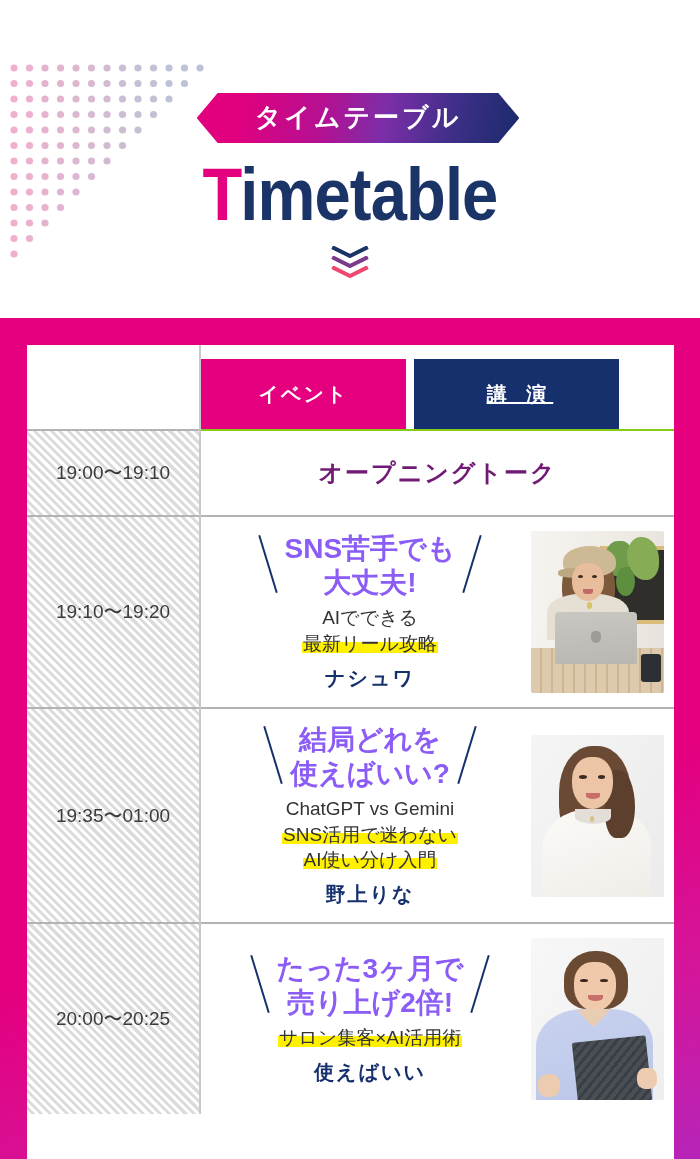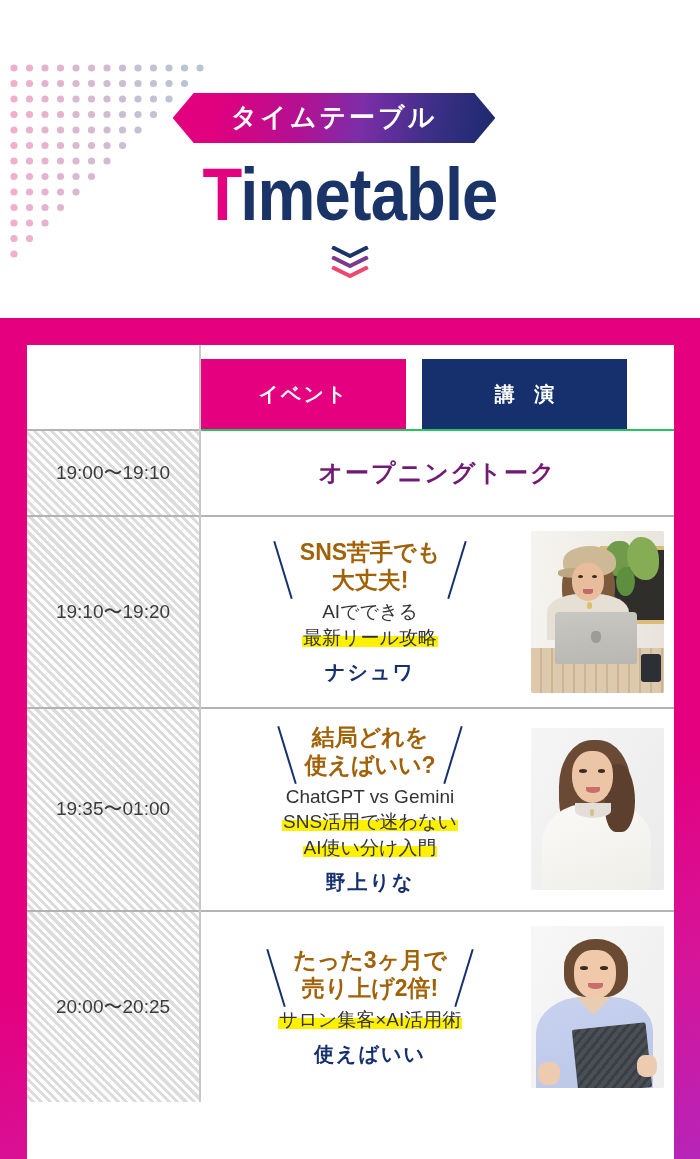--- a/index.html
+++ b/index.html
@@ -31,20 +31,21 @@
     width: 210px;
     height: 230px;
   }
 
   .banner-wrap {
     position: absolute;
     left: 0;
     top: 93px;
     width: 668px;
     text-align: center;
+    padding-left: 24px;
   }
   .banner {
     display: inline-block;
     position: relative;
     padding: 11px 58px 13px 58px;
     background: linear-gradient(100deg, #e4007f 0%, #e0007e 14%, #b21193 40%, #7c2ea8 58%, #3c2f87 80%, #1b2a6b 100%);
     clip-path: polygon(6.5% 0%, 93.5% 0%, 100% 50%, 93.5% 100%, 6.5% 100%, 0% 50%);
     color: #ffffff;
     font-size: 26px;
     font-weight: bold;
@@ -116,21 +117,21 @@
     height: 84px;
     vertical-align: bottom;
   }
   .head-time-cell {
     border-right: 2px solid #c9c9c9;
     background: #ffffff;
   }
   .head-tabs {
     padding: 0 !important;
     vertical-align: bottom;
-    border-bottom: 2px solid #22c55e;
+    border-bottom: 2px solid #84cc16;
   }
   .tabs {
     display: flex;
     align-items: flex-end;
     height: 84px;
   }
   .tab {
     height: 70px;
     line-height: 70px;
     text-align: center;
@@ -139,24 +140,25 @@
     font-weight: bold;
     letter-spacing: 2px;
     box-sizing: border-box;
   }
   .tab-event {
     width: 205px;
     background: #e4007f;
   }
   .tab-talk {
     width: 205px;
-    margin-left: 16px;
+    margin-left: 8px;
     background: #16306e;
     letter-spacing: 7px;
     padding-left: 7px;
+    text-decoration: underline;
   }
 
   .time-cell {
     background-color: #f3f3f3;
     background-image: repeating-linear-gradient(45deg,
       rgba(255,255,255,0.95) 0px,
       rgba(255,255,255,0.95) 3px,
       rgba(216,216,216,0.85) 3px,
       rgba(216,216,216,0.85) 6px);
     border-right: 2px solid #c9c9c9;
@@ -197,22 +199,22 @@
     text-align: center;
     min-width: 0;
   }
 
   .headline-wrap {
     position: relative;
     display: inline-block;
     padding: 0 30px;
   }
   .headline {
-    color: #a16207;
-    font-size: 23px;
+    color: #8b5cf6;
+    font-size: 28px;
     font-weight: bold;
     line-height: 1.22;
     letter-spacing: 0px;
     white-space: nowrap;
   }
   .slash {
     position: absolute;
     width: 2px;
     background: #16306e;
     top: 2px;

